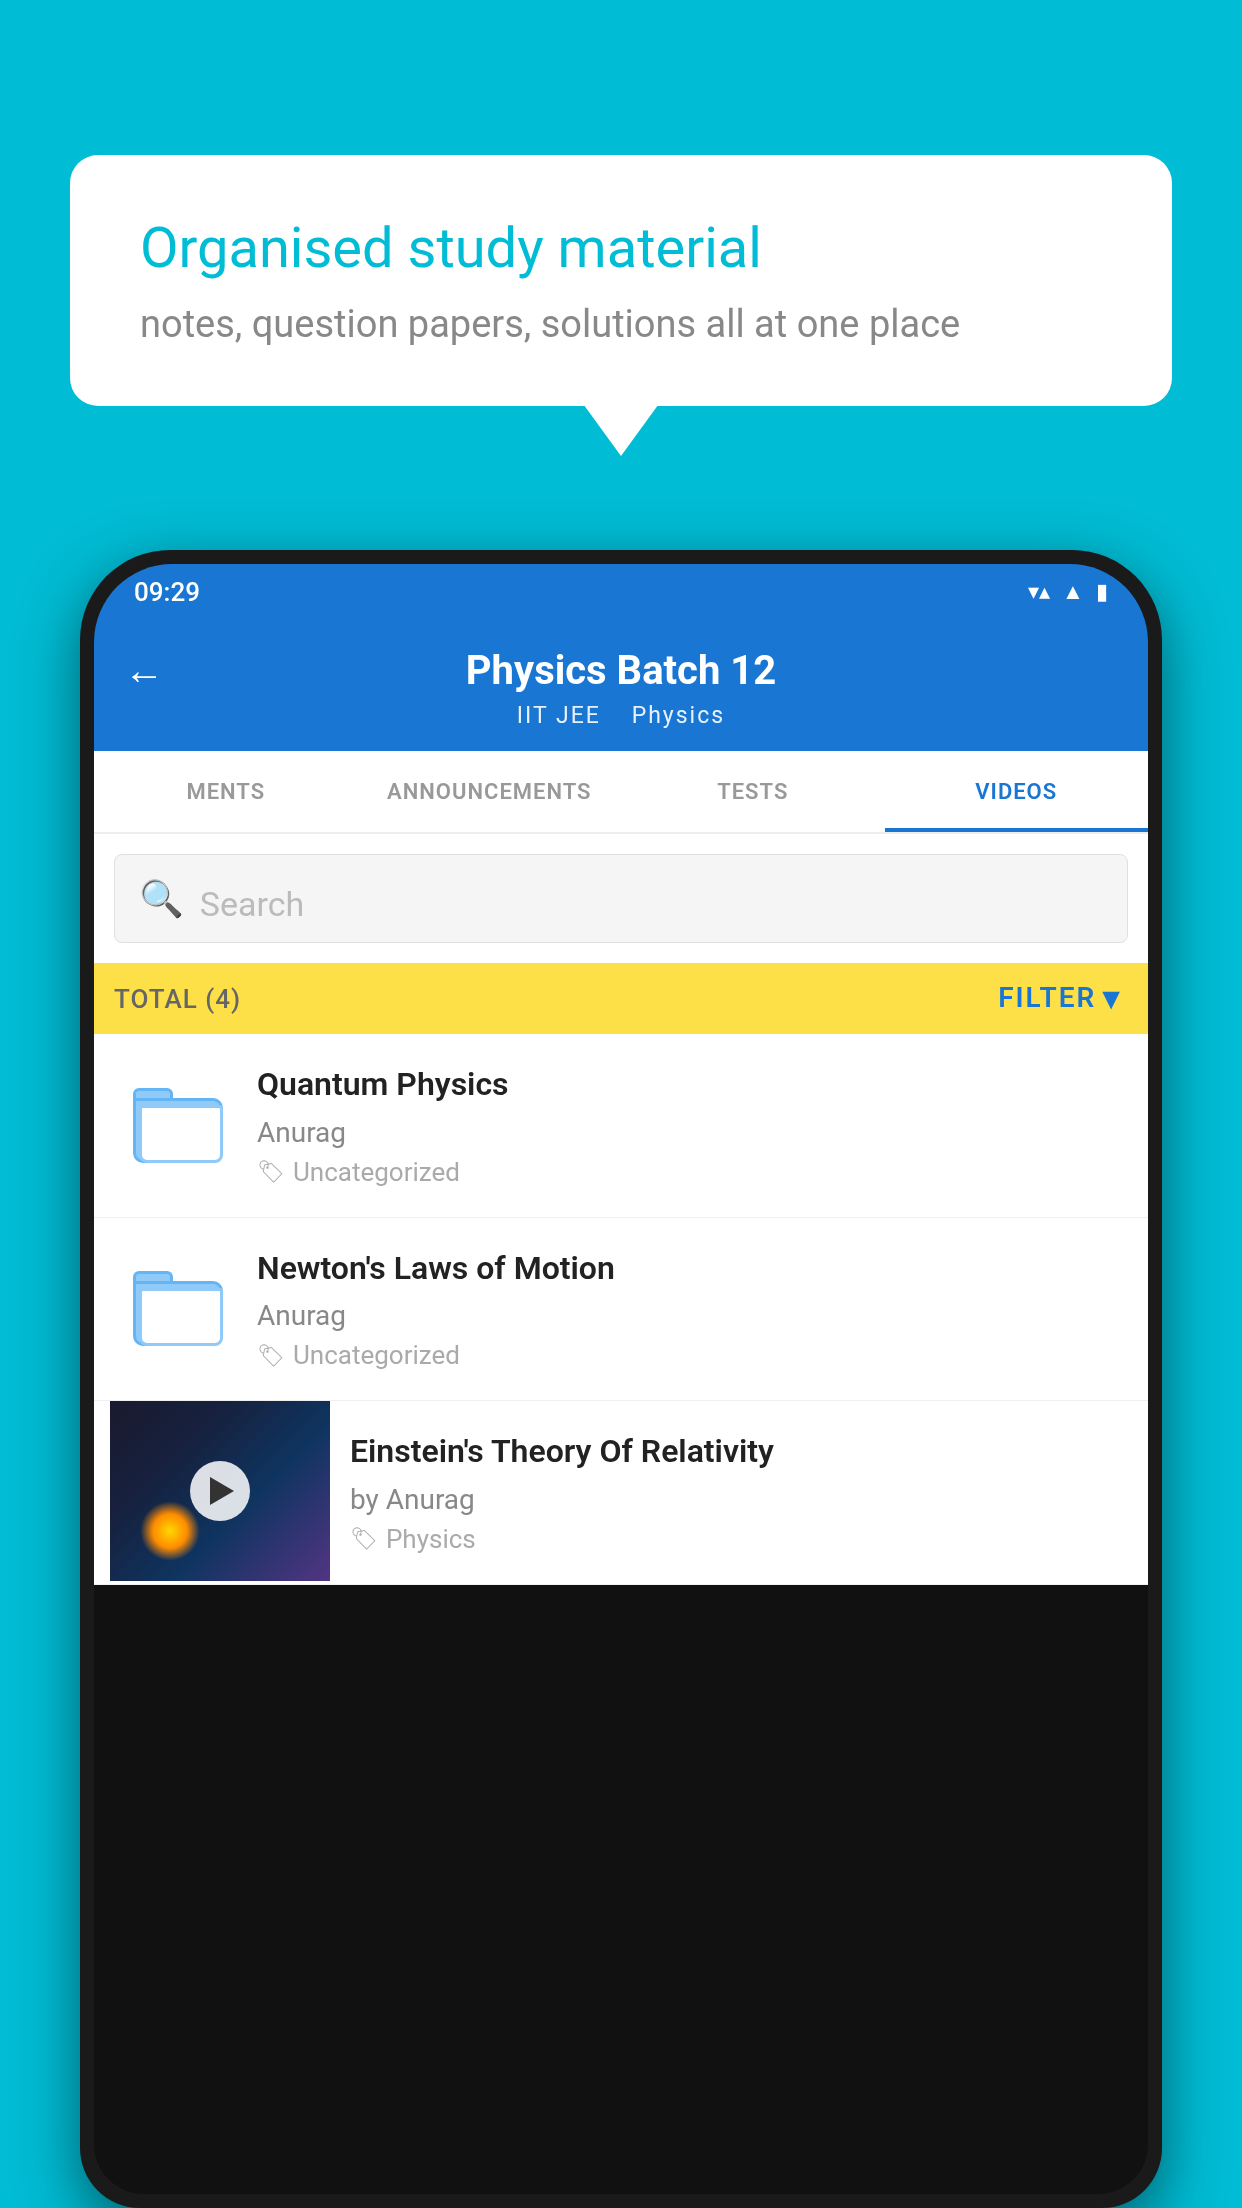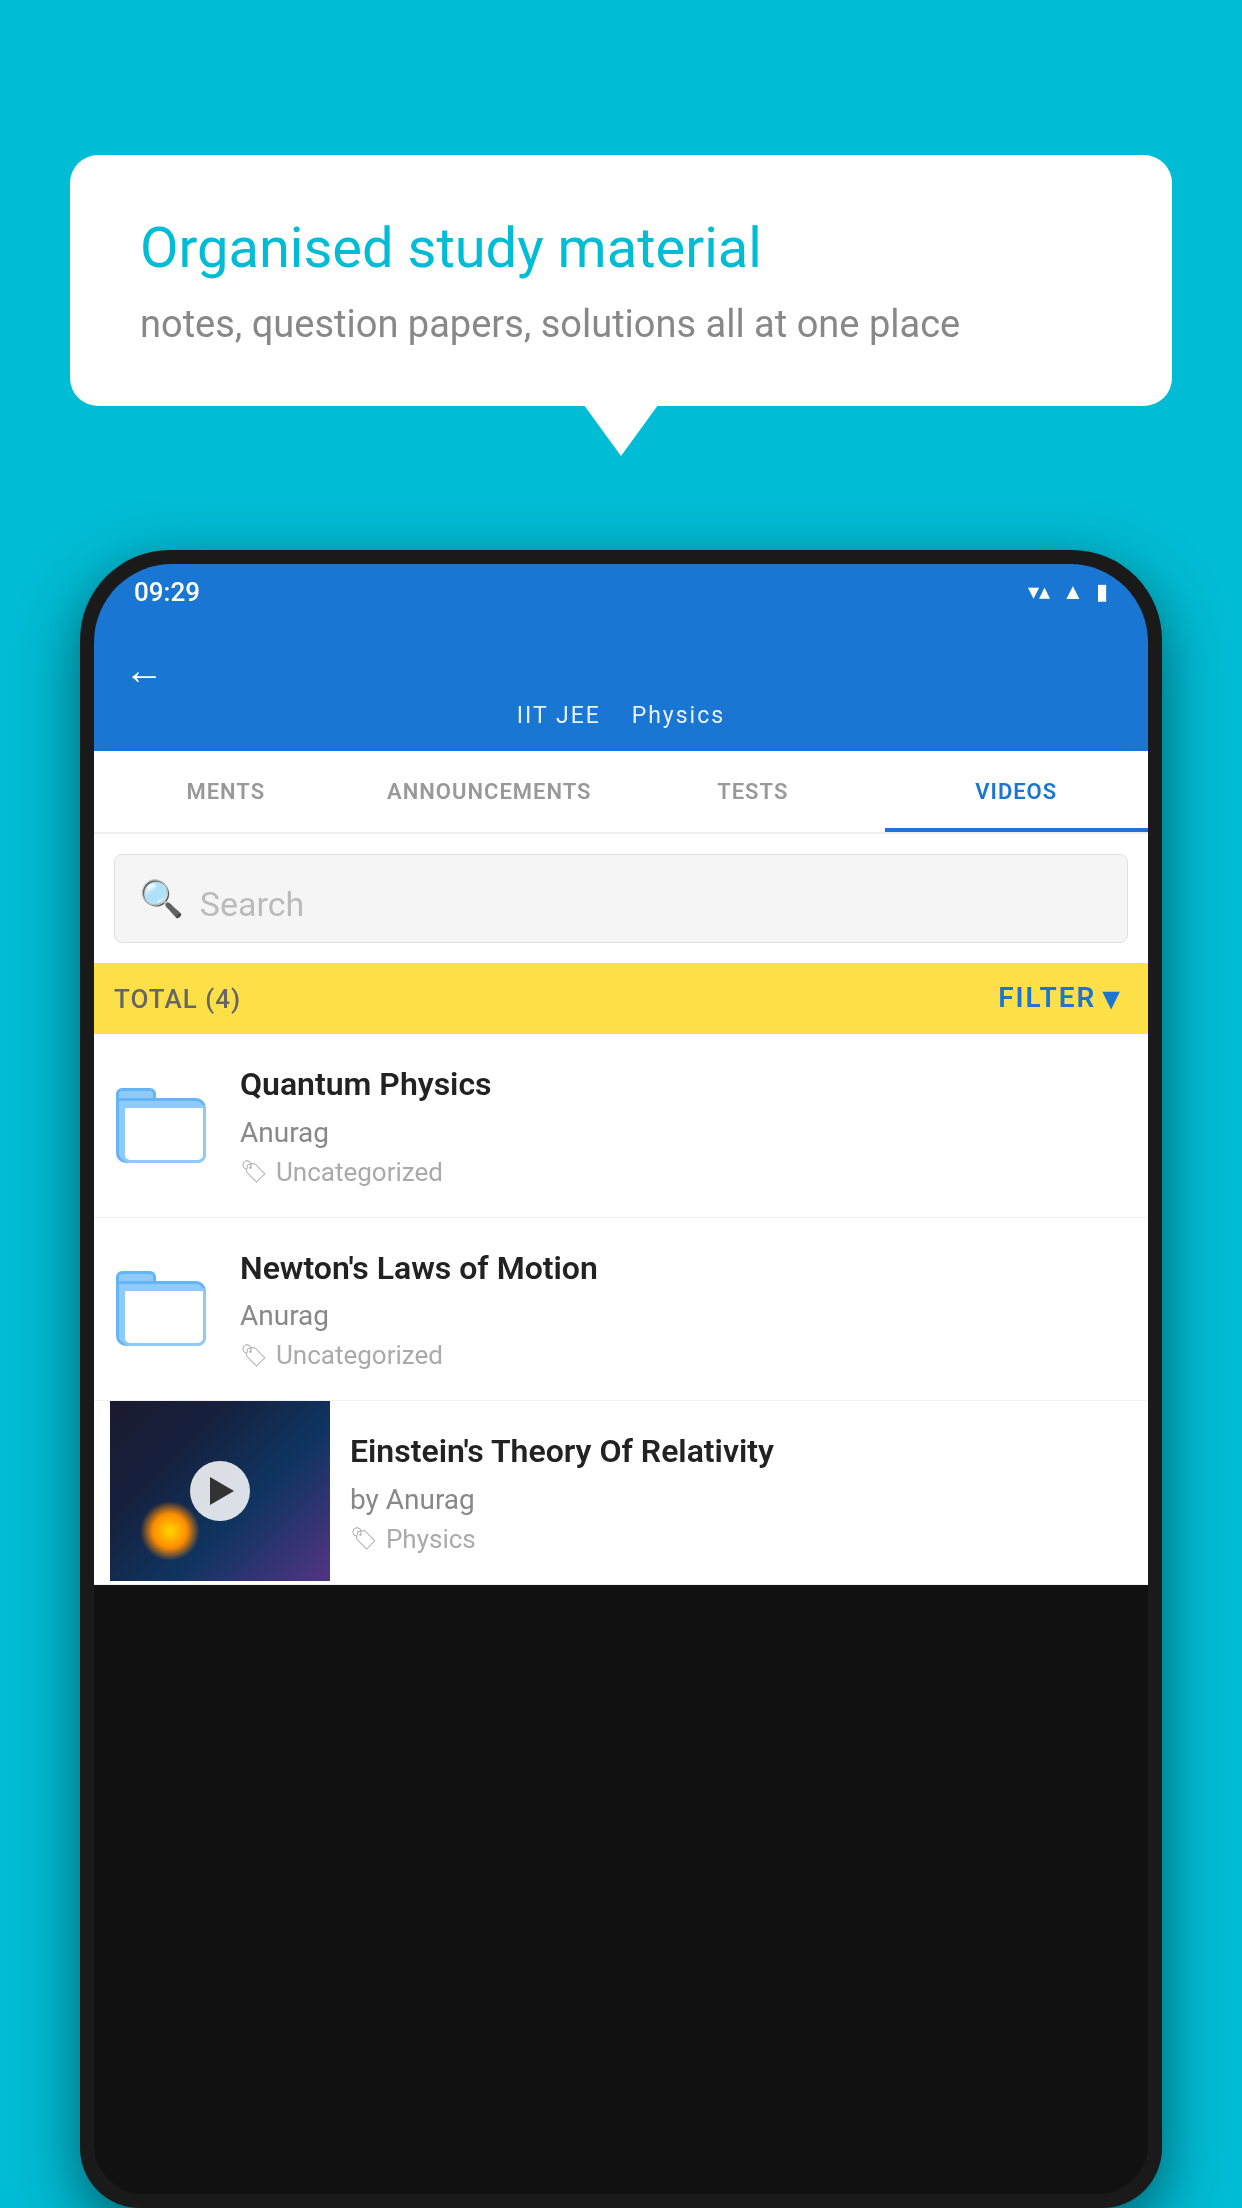--- a/index.html
+++ b/index.html
@@ -259,21 +259,21 @@
     }
 
     
     .video-list {
       background: white;
     }
 
     .video-item {
       display: flex;
       align-items: center;
-      padding: 30px 12px;
+      padding: 30px 29px;
       border-bottom: 1px solid #f0f0f0;
       gap: 24px;
     }
 
     .video-thumb {
       width: 110px;
       flex-shrink: 0;
       display: flex;
       align-items: center;
       justify-content: center;
@@ -434,20 +434,21 @@
       <div class="status-icons">
         <span>▾▴</span>
         <span>▲</span>
         <span>▮</span>
       </div>
     </div>
 
     <div class="app-bar">
       <div class="app-bar-top">
         <span class="back-arrow">←</span>
+        <span class="app-bar-title">Physics Batch 12</span>
       </div>
       <div class="app-bar-subtitle">
         <span>IIT JEE</span>&nbsp;&nbsp;&nbsp;
         <span>Physics</span>
       </div>
     </div>
 
     <div class="tabs-bar">
       <div class="tab-item">
         <span>MENTS</span>

